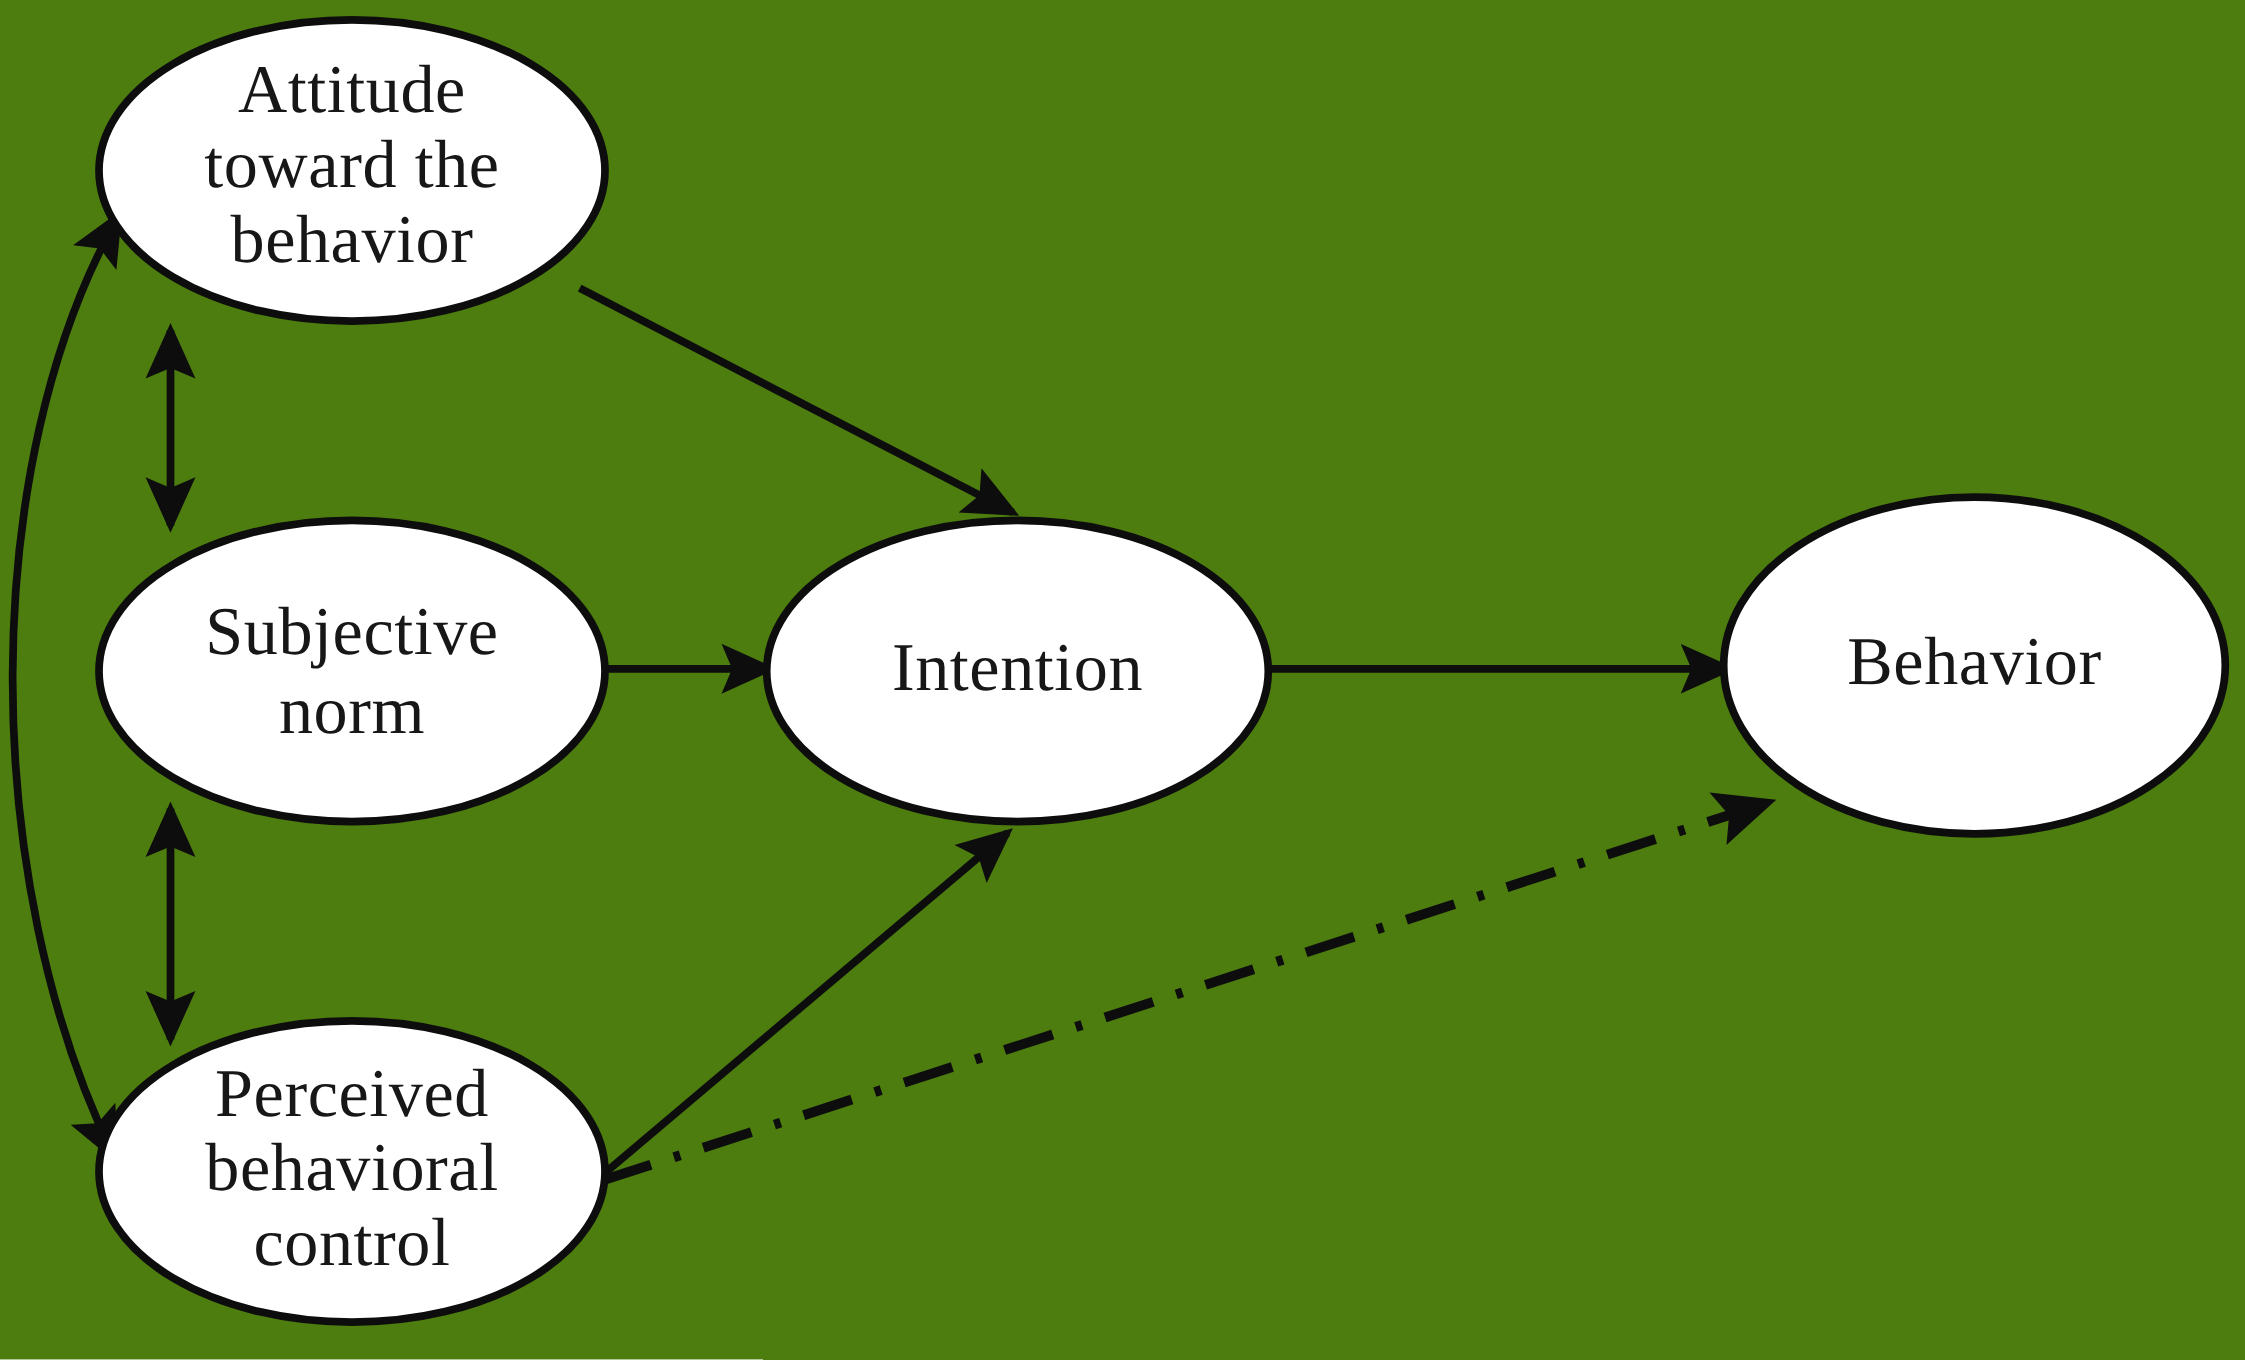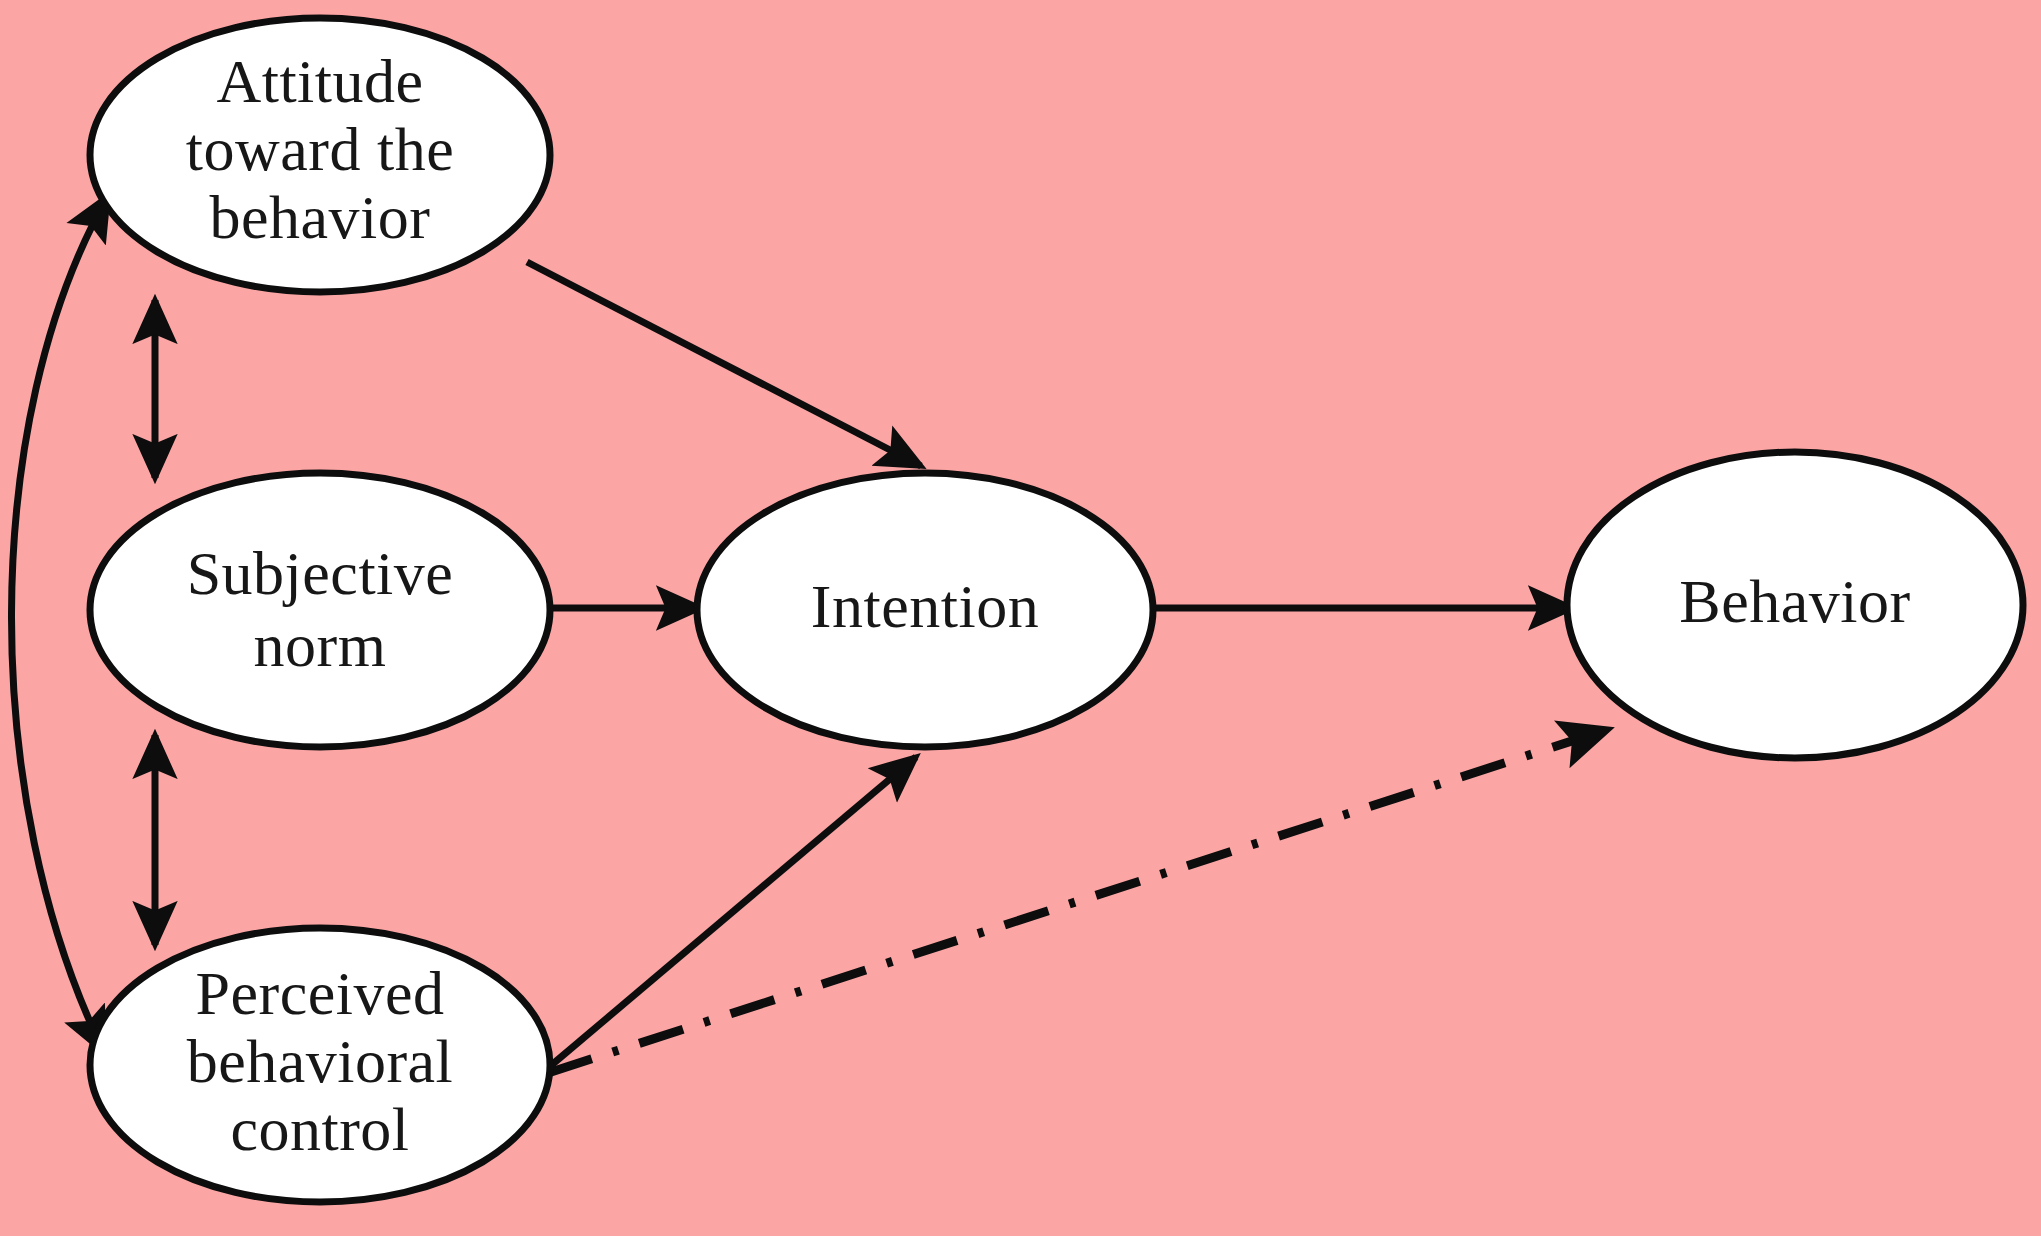--- a/index.html
+++ b/index.html
@@ -11,21 +11,21 @@
   body {
     width: 2041px;
     height: 1236px;
     overflow: hidden;
     font-family: "Liberation Serif", "DejaVu Serif", serif;
   }
   #diagram-root {
     position: relative;
     width: 2041px;
     height: 1236px;
-    background: #fca5a5;
+    background: #4d7c0f;
   }
   svg#tpb-svg {
     position: absolute;
     top: 0;
     left: 0;
     width: 2041px;
     height: 1236px;
     display: block;
   }
   .node-ellipse {

